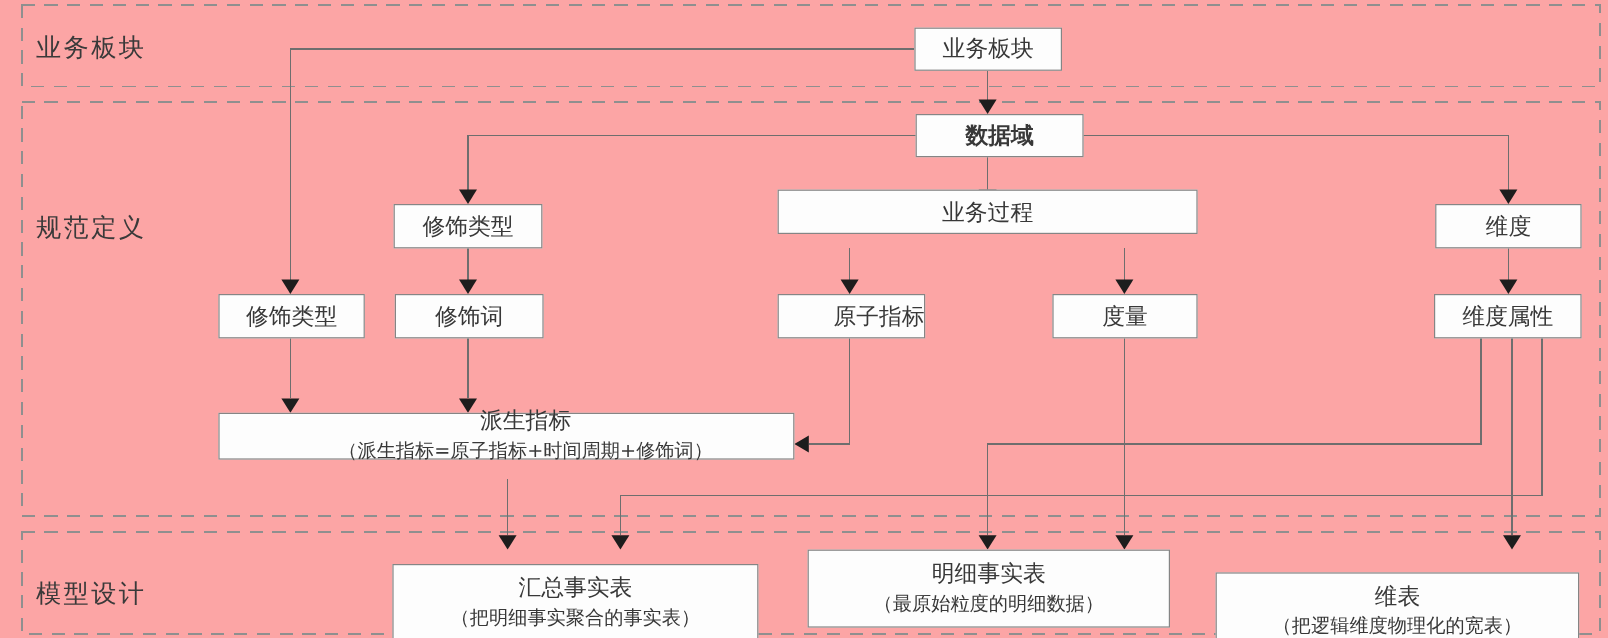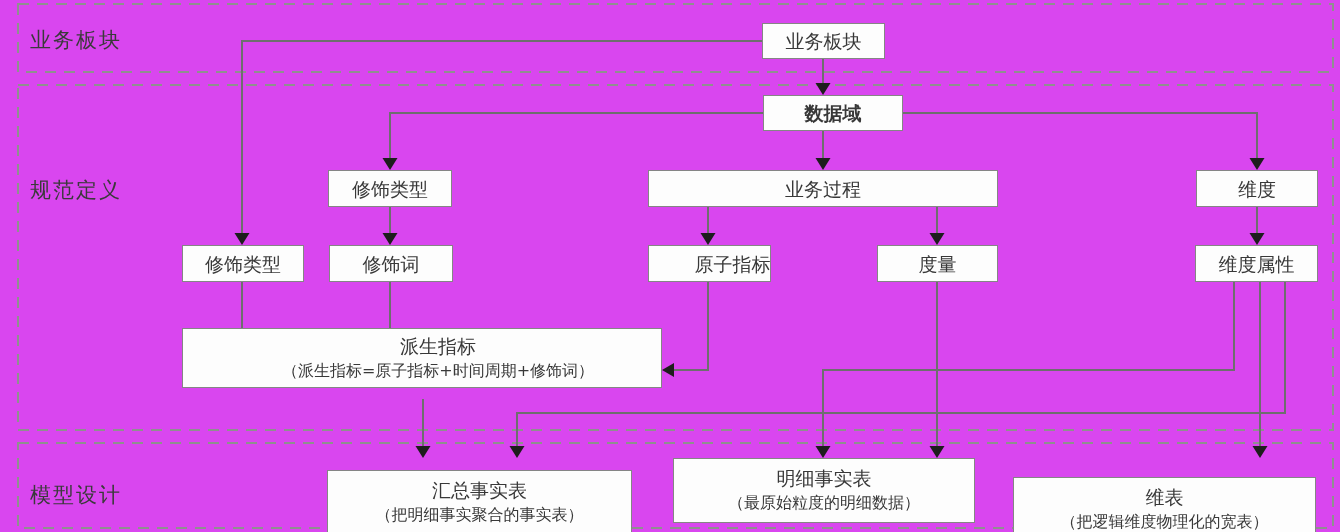--- a/index.html
+++ b/index.html
@@ -1,19 +1,19 @@
 <!DOCTYPE html>
 <html><head>
 <meta charset="utf-8">
 <style>
   html,body{margin:0;padding:0;background:#fcfcfc;}
   .stage{
     position:relative;
     width:1340px;height:532px;
-    background:#d946ef;
+    background:#fca5a5;
     font-family:"DejaVu Sans","Liberation Sans",sans-serif;
     color:#333;
     overflow:hidden;
   }
   .layer{position:absolute;left:0;top:0;}
   .node{
     position:absolute;
     box-sizing:border-box;
     border:1.5px solid #858585;
     background:#fdfdfd;
@@ -101,21 +101,21 @@
   </div>
 
   <div class="node" style="left:763px;top:95px;width:140px;height:36px;font-weight:bold;">
     <span class="t">数据域</span>
   </div>
 
   <div class="node" style="left:328px;top:170px;width:124px;height:37px;">
     <span class="t">修饰类型</span>
   </div>
 
-  <div class="node" style="left:648px;top:170px;width:350px;height:37px;">
+  <div class="node" style="left:648px;top:158px;width:350px;height:37px;">
     <span class="t">业务过程</span>
   </div>
 
   <div class="node" style="left:1196px;top:170px;width:122px;height:37px;">
     <span class="t">维度</span>
   </div>
 
   <div class="node" style="left:182px;top:245px;width:122px;height:37px;">
     <span class="t">修饰类型</span>
   </div>
@@ -129,21 +129,21 @@
   </div>
 
   <div class="node" style="left:877px;top:245px;width:121px;height:37px;text-align:right;">
     <span class="t">度量</span>
   </div>
 
   <div class="node" style="left:1195px;top:245px;width:123px;height:37px;">
     <span class="t">维度属性</span>
   </div>
 
-  <div class="node" style="left:182px;top:328px;width:480px;height:60px;padding-left:32px;">
+  <div class="node" style="left:182px;top:344px;width:480px;height:39px;padding-left:32px;">
     <span class="t">派生指标</span>
     <span class="s">（派生指标=原子指标+时间周期+修饰词）</span>
   </div>
 
   <div class="node" style="left:327px;top:458px;width:305px;height:65px;margin-top:12px;">
     <span class="t">汇总事实表</span>
     <span class="s">（把明细事实聚合的事实表）</span>
   </div>
 
   <div class="node" style="left:673px;top:458px;width:302px;height:65px;">

